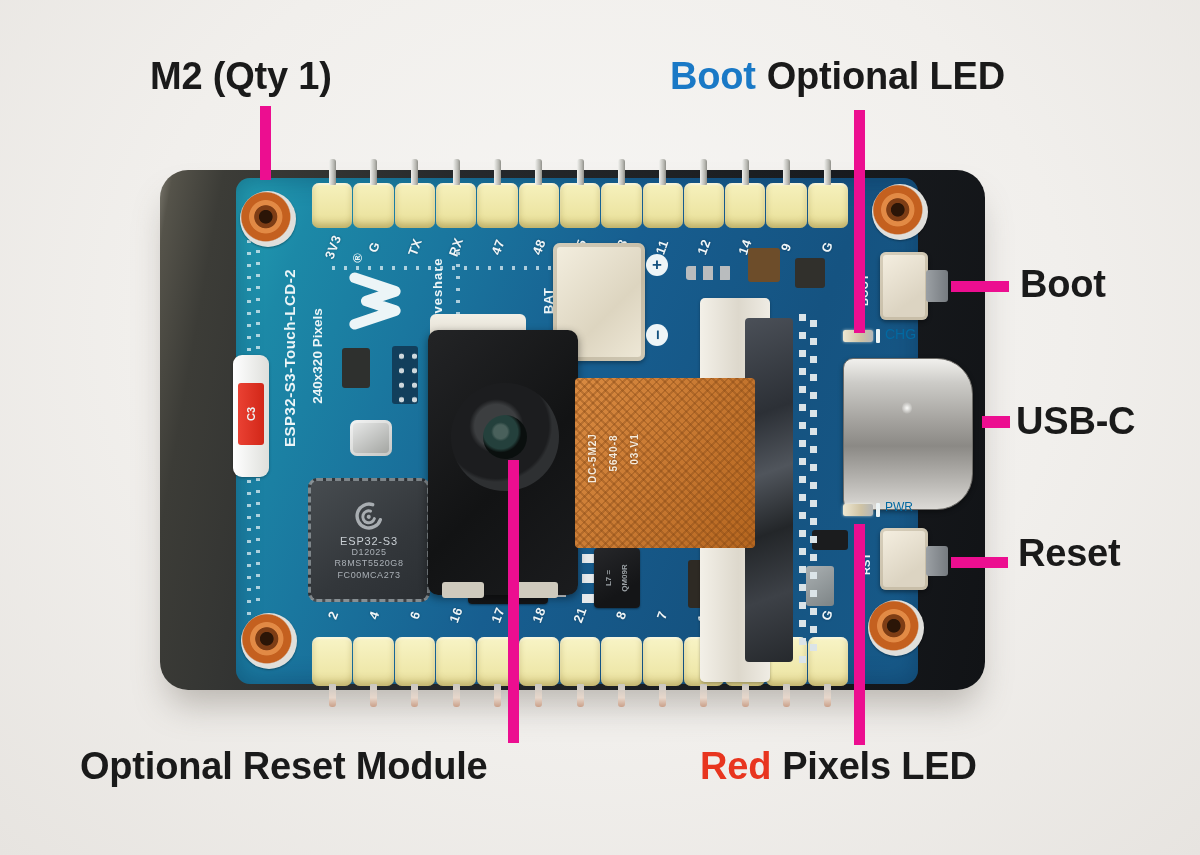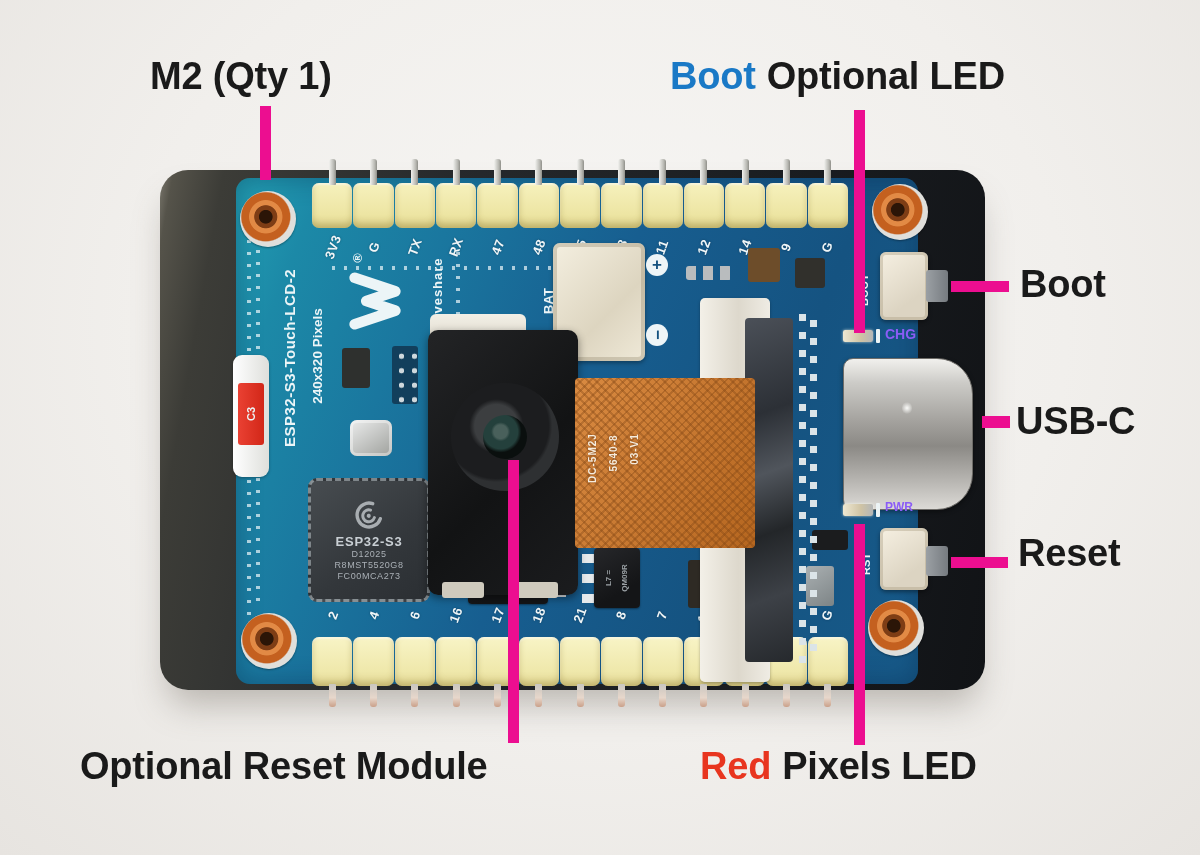--- a/index.html
+++ b/index.html
@@ -47,21 +47,21 @@
 
   
   .vtext{position:absolute;transform:translate(-50%,-50%) rotate(-90deg);white-space:nowrap;
     color:#ecf5f7;font-weight:700;}
 
   
   .esp32{left:308px;top:478px;width:122px;height:124px;border-radius:9px;
     background:linear-gradient(145deg,#474c50,#33373b 60%,#2b2f33);
     border:3px dashed rgba(205,215,220,.5);box-sizing:border-box;
     display:flex;flex-direction:column;align-items:center;justify-content:center;}
-  .esp32 .l0{font-size:13px;color:#c9cfd4;font-weight:700;letter-spacing:.8px;margin-top:2px;}
+  .esp32 .l0{font-size:11px;color:#c9cfd4;font-weight:400;letter-spacing:.8px;margin-top:2px;}
   .esp32 .l{font-size:9px;color:#aab0b6;letter-spacing:.6px;line-height:1.25;}
   .soic{background:linear-gradient(150deg,#26272a,#141517 70%);border-radius:4px;box-shadow:0 1px 2px rgba(0,0,0,.4);}
   .sidepins{background:repeating-linear-gradient(180deg,#e6eaec 0 9px,rgba(0,0,0,0) 9px 20px);}
 
   
   .cam-body{left:428px;top:330px;width:150px;height:265px;border-radius:10px;
     background:linear-gradient(135deg,#232426,#121314 55%,#1b1c1e);box-shadow:0 3px 8px rgba(0,0,0,.45);}
   .lens-outer{left:451px;top:383px;width:108px;height:108px;border-radius:50%;
     background:radial-gradient(circle at 42% 40%, #3c3e40 0 24%, #1c1d1f 30% 58%, #2e3032 62% 78%, #0c0d0e 82% 100%);}
   .lens-inner{left:483px;top:415px;width:44px;height:44px;border-radius:50%;
@@ -83,21 +83,21 @@
     border:1px solid #6e6c68;box-shadow:0 2px 5px rgba(0,0,0,.4);}
   .usbc .glint{position:absolute;left:45%;top:28%;width:10px;height:14px;border-radius:50%;
     background:radial-gradient(circle,#fbfbf9,rgba(255,255,255,0) 70%);}
   .btn-body{width:48px;height:68px;border-radius:6px;
     background:linear-gradient(145deg,#f6f0e2,#dcd4c2 70%);box-shadow:inset 0 0 0 3px rgba(170,158,130,.4),0 2px 4px rgba(0,0,0,.4);}
   .btn-act{width:22px;height:32px;border-radius:3px;
     background:linear-gradient(90deg,#9ba0a4,#767b80);}
   .led-bar{width:30px;height:12px;border-radius:2px;
     background:linear-gradient(90deg,#efe8d2,#cfc3a4 60%,#b3b6b8);box-shadow:0 0 3px rgba(255,255,240,.7);}
   .led-tick{width:4px;height:14px;background:#ecf4f6;border-radius:1px;}
-  .sk{color:#8b5cf6;font-weight:700;text-align:center;}
+  .sk{color:#0369a1;font-weight:400;text-align:center;}
 
   
   .bat-conn{left:553px;top:243px;width:92px;height:118px;border-radius:7px;
     background:linear-gradient(135deg,#f4efe0,#ddd5c0 60%,#efe9d8);box-shadow:inset 0 0 0 4px rgba(150,138,112,.35),0 2px 4px rgba(0,0,0,.35);}
   .bat-sym{position:absolute;width:22px;height:22px;border-radius:50%;background:#eef5f7;
     color:#15527f;font-weight:700;font-size:17px;line-height:22px;text-align:center;}
 
   
   .part{position:absolute;border-radius:3px;}
 

